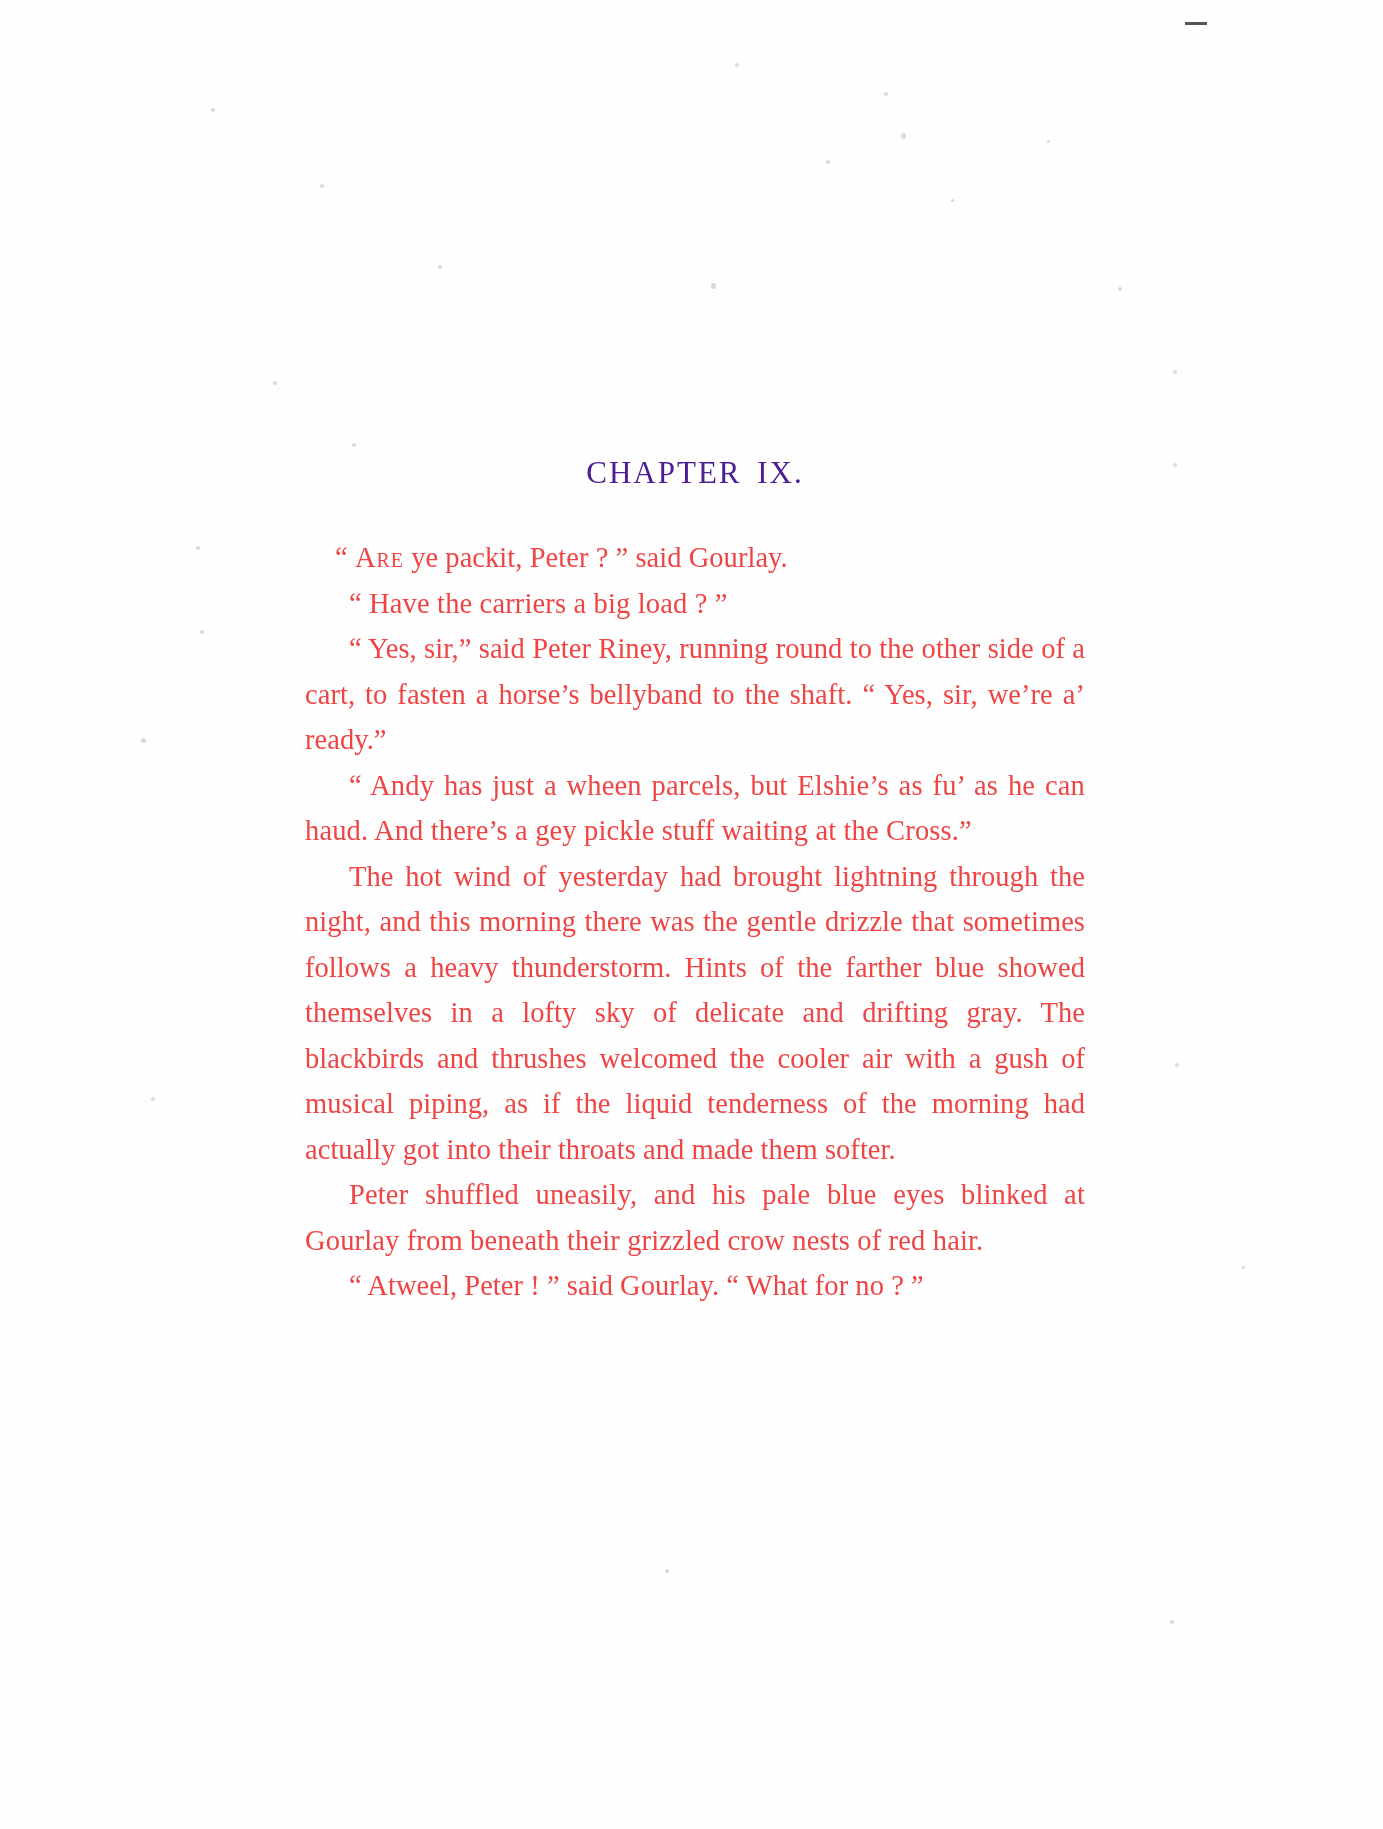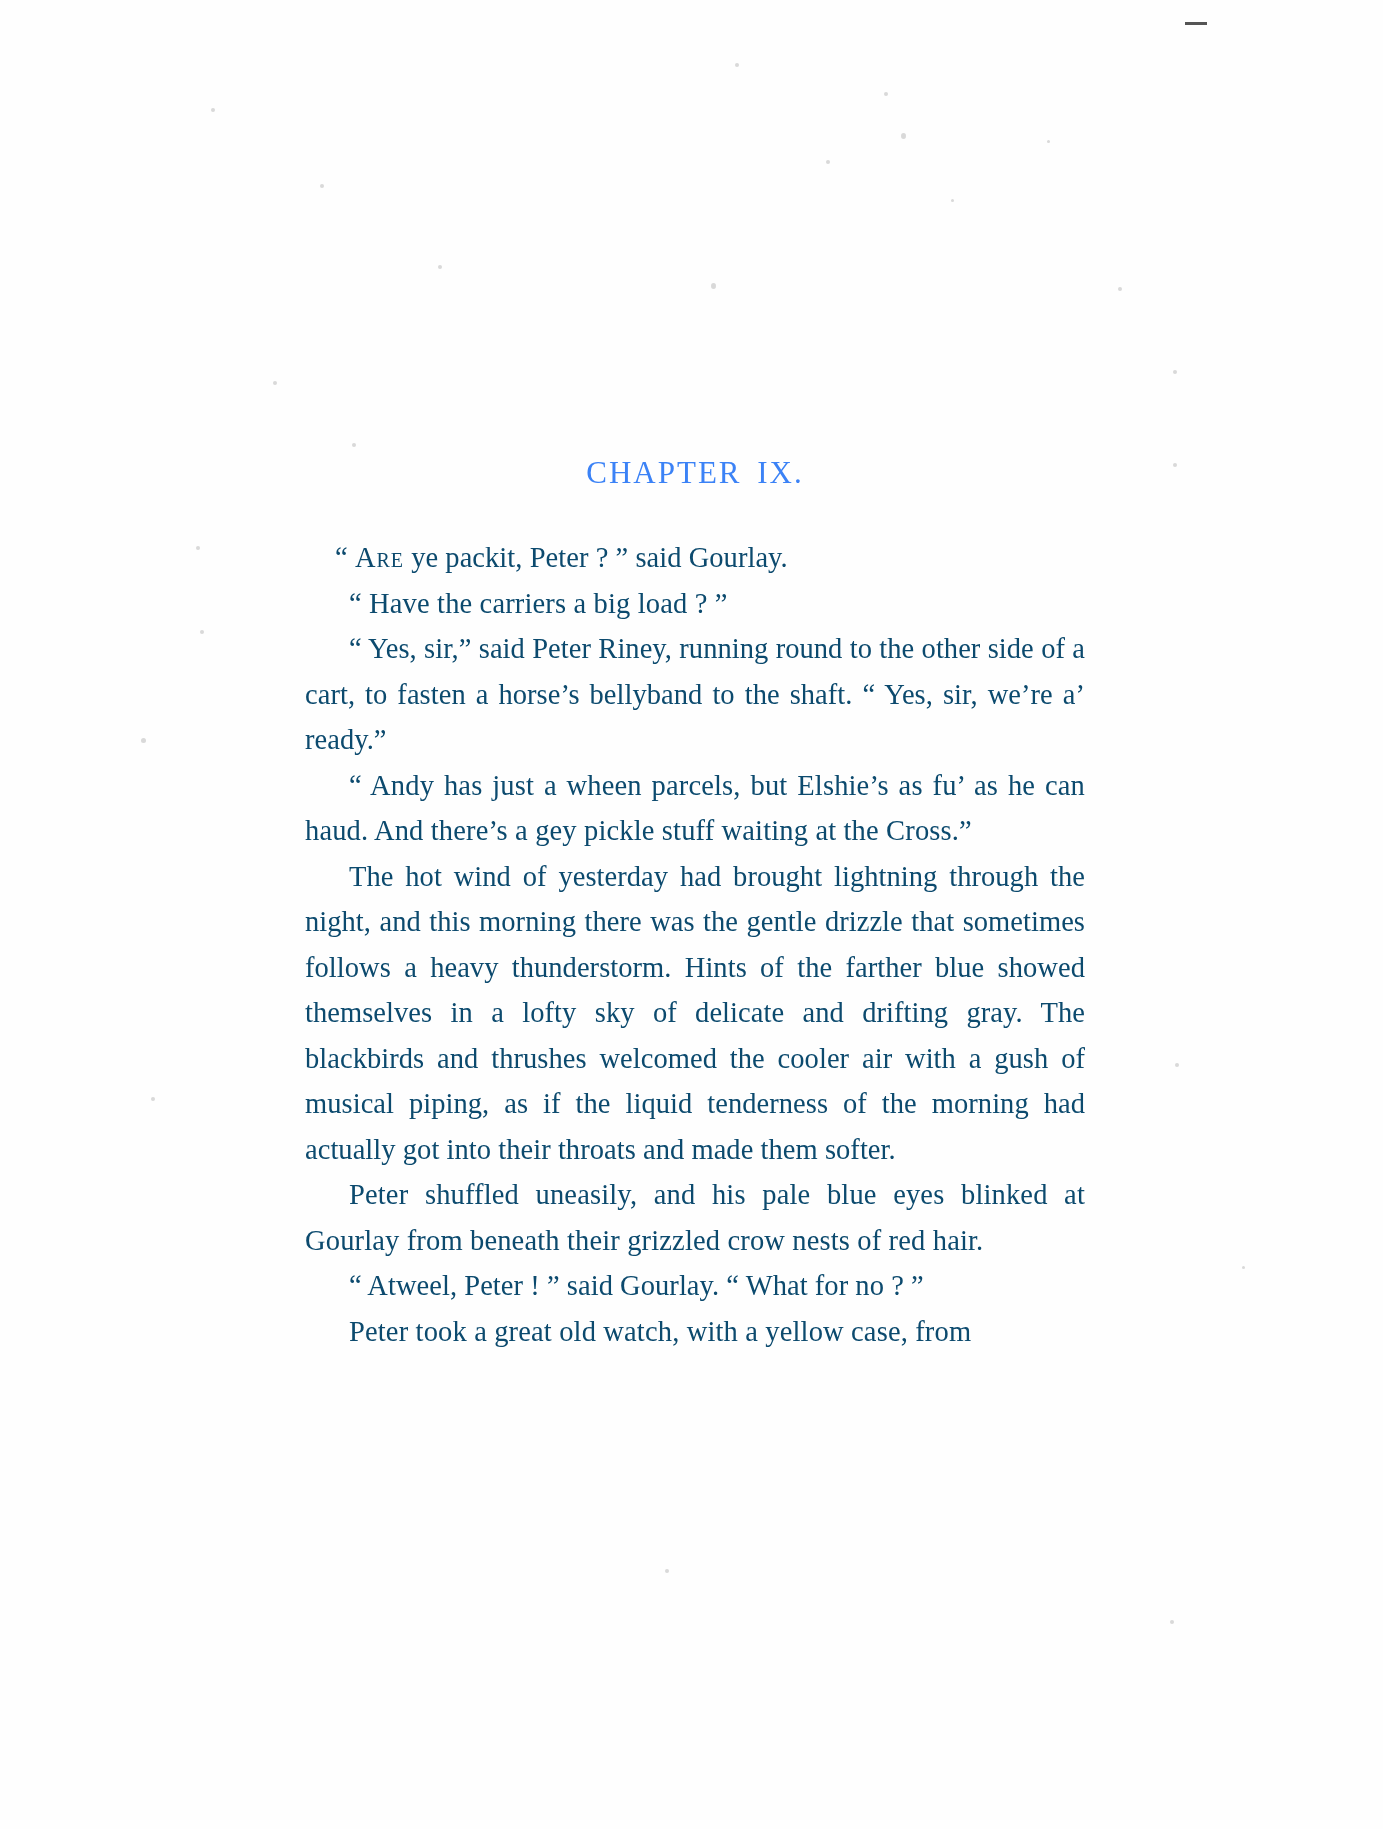--- a/index.html
+++ b/index.html
@@ -49,31 +49,31 @@
     top: 455px;
     width: 780px;
   }
 
   .chapter-title {
     text-align: center;
     font-size: 31px;
     letter-spacing: 2.0px;
     margin: 0 0 44px 0;
     font-weight: normal;
-    color: #3b82f6;
+    color: #4c1d95;
     word-spacing: 6px;
   }
 
   p.body-par {
     margin: 0;
     font-size: 28.5px;
     line-height: 45.5px;
     text-align: justify;
     text-indent: 44px;
-    color: #0c4a6e;
+    color: #ef4444;
     word-spacing: 0px;
     -webkit-font-smoothing: antialiased;
   }
 
   p.body-par.first {
     text-indent: 30px;
   }
 
   .smallcaps {
     font-variant: small-caps;
@@ -119,16 +119,15 @@
 
     <h1 class="chapter-title">CHAPTER IX.</h1>
 
     <p class="body-par first">“ <span class="smallcaps">Are</span> ye packit, Peter ? ” said Gourlay.</p>
     <p class="body-par">“ Have the carriers a big load ? ”</p>
     <p class="body-par">“ Yes, sir,” said Peter Riney, running round to the other side of a cart, to fasten a horse’s bellyband to the shaft.  “ Yes, sir, we’re a’ ready.”</p>
     <p class="body-par">“ Andy has just a wheen parcels, but Elshie’s as fu’ as he can haud.  And there’s a gey pickle stuff waiting at the Cross.”</p>
     <p class="body-par">The hot wind of yesterday had brought lightning through the night, and this morning there was the gentle drizzle that sometimes follows a heavy thunderstorm. Hints of the farther blue showed themselves in a lofty sky of delicate and drifting gray.  The blackbirds and thrushes welcomed the cooler air with a gush of musical piping, as if the liquid tenderness of the morning had actually got into their throats and made them softer.</p>
     <p class="body-par">Peter shuffled uneasily, and his pale blue eyes blinked at Gourlay from beneath their grizzled crow nests of red hair.</p>
     <p class="body-par">“ Atweel, Peter ! ” said Gourlay.  “ What for no ? ”</p>
-    <p class="body-par">Peter took a great old watch, with a yellow case, from</p>
 
   </div>
 </div>
 
 </body></html>

